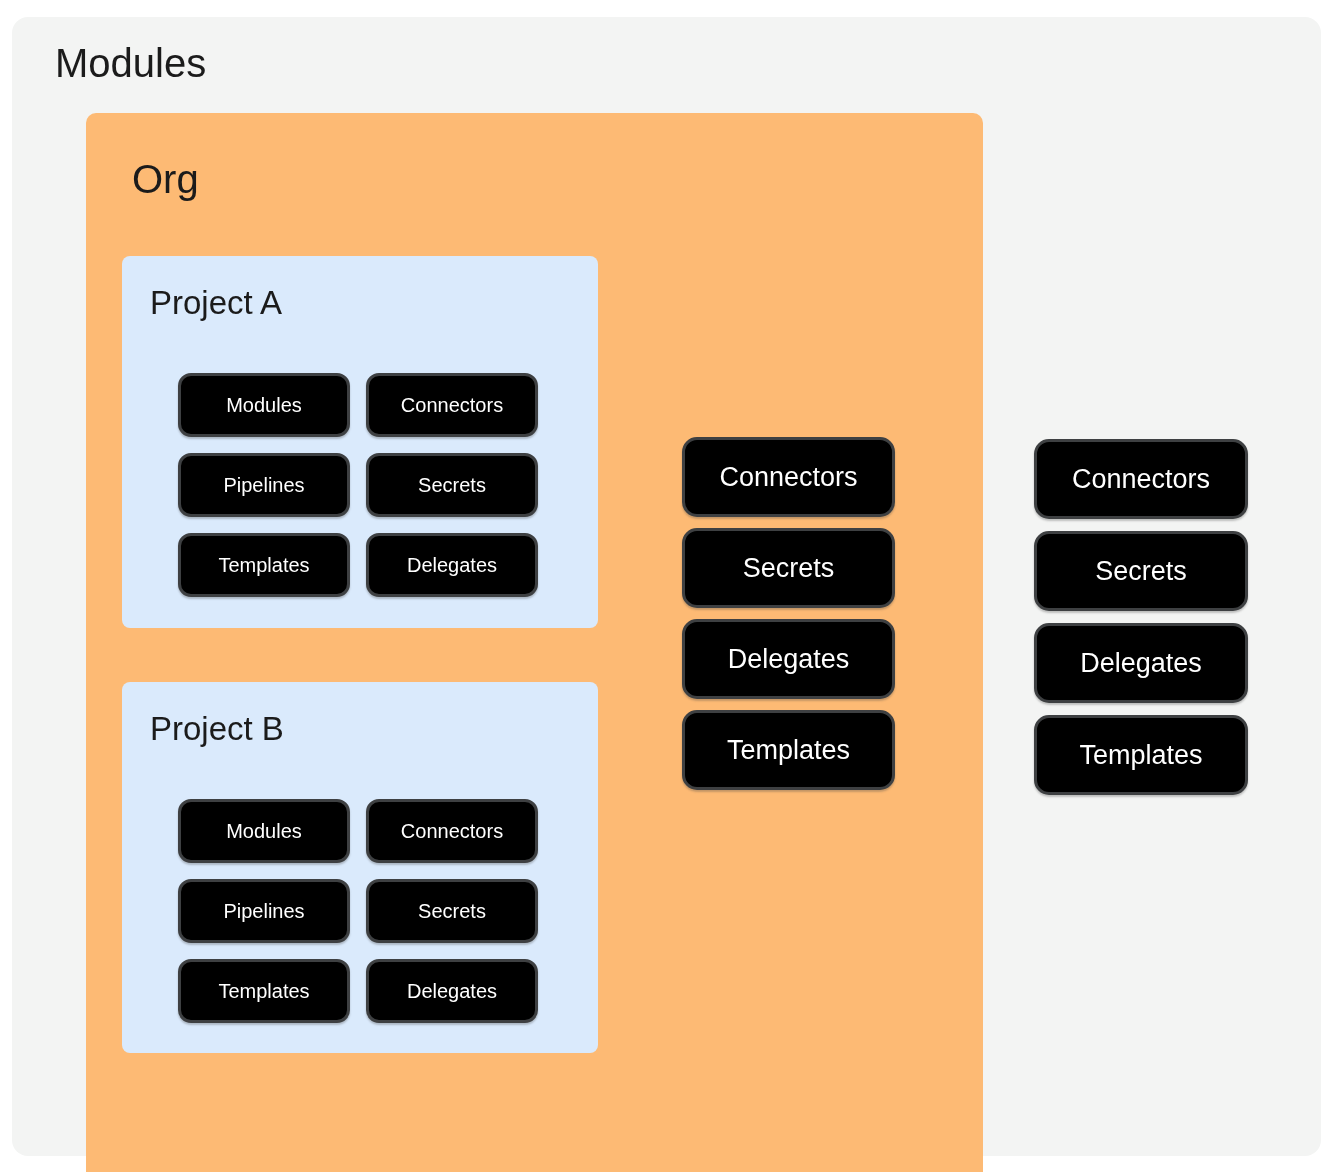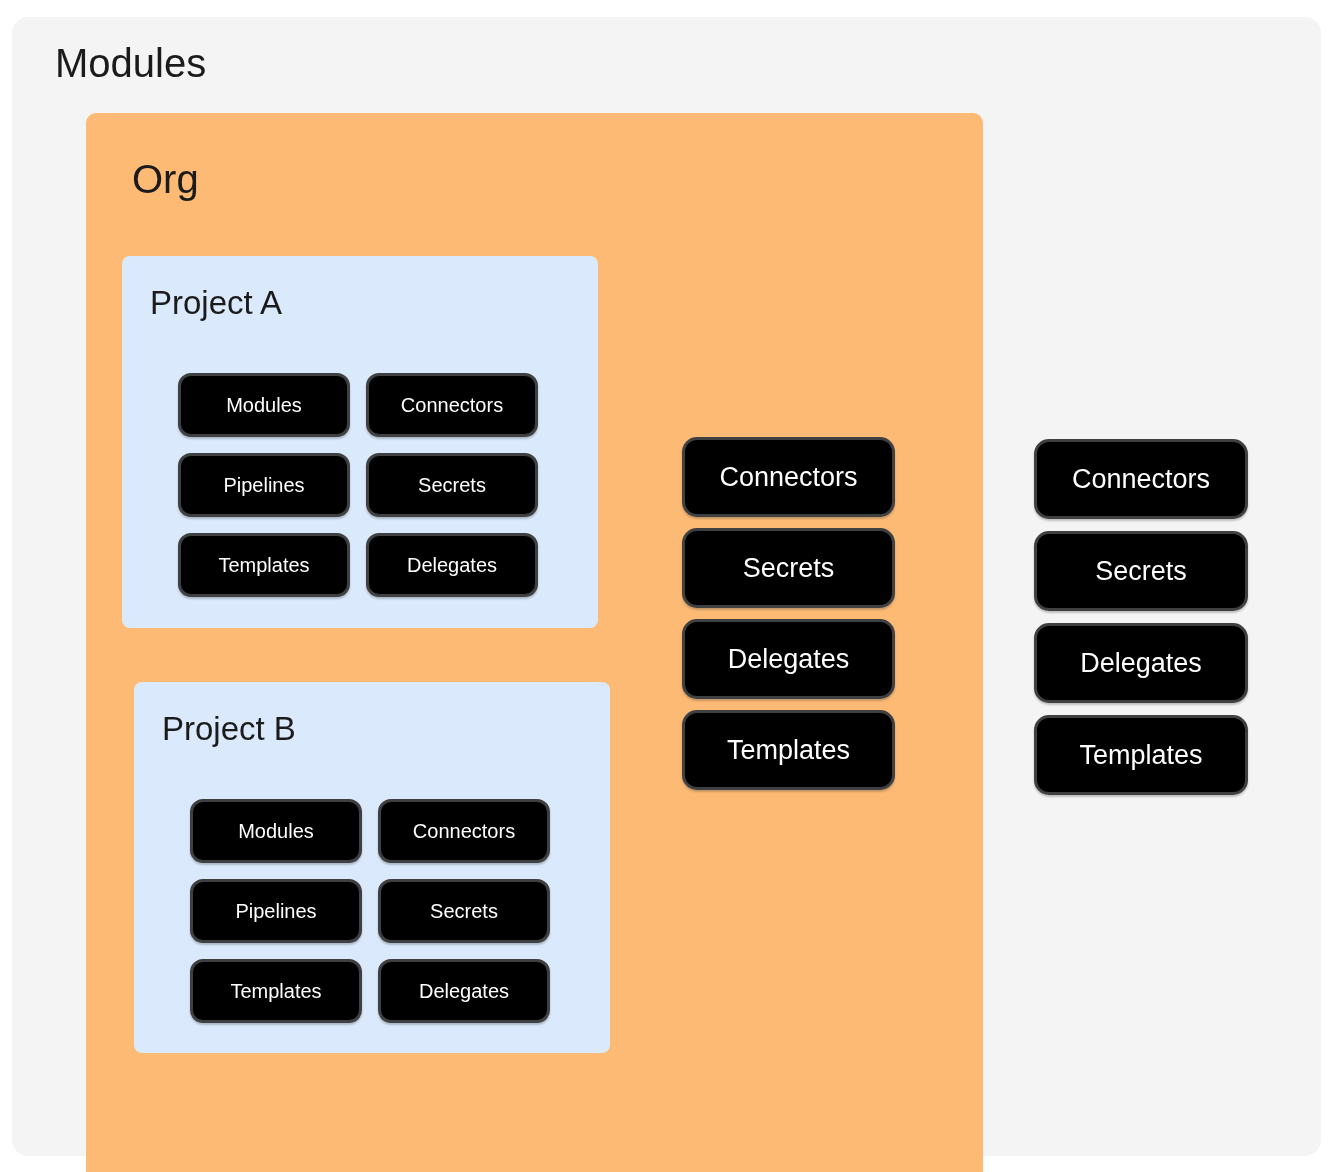--- a/index.html
+++ b/index.html
@@ -56,21 +56,21 @@
 
   
   .project-box {
     position: absolute;
     left: 36px;
     width: 476px;
     background: #daeafc;
     border-radius: 8px;
   }
   .project-a { top: 143px; height: 372px; }
-  .project-b { top: 569px; height: 371px; margin-left: 12px; }
+  .project-b { top: 569px; height: 371px; }
   .project-title {
     left: 28px;
     top: 28px;
     font-size: 33px;
   }
 
   
   .pill {
     background: #000000;
     border: 3px solid #3e4042;

